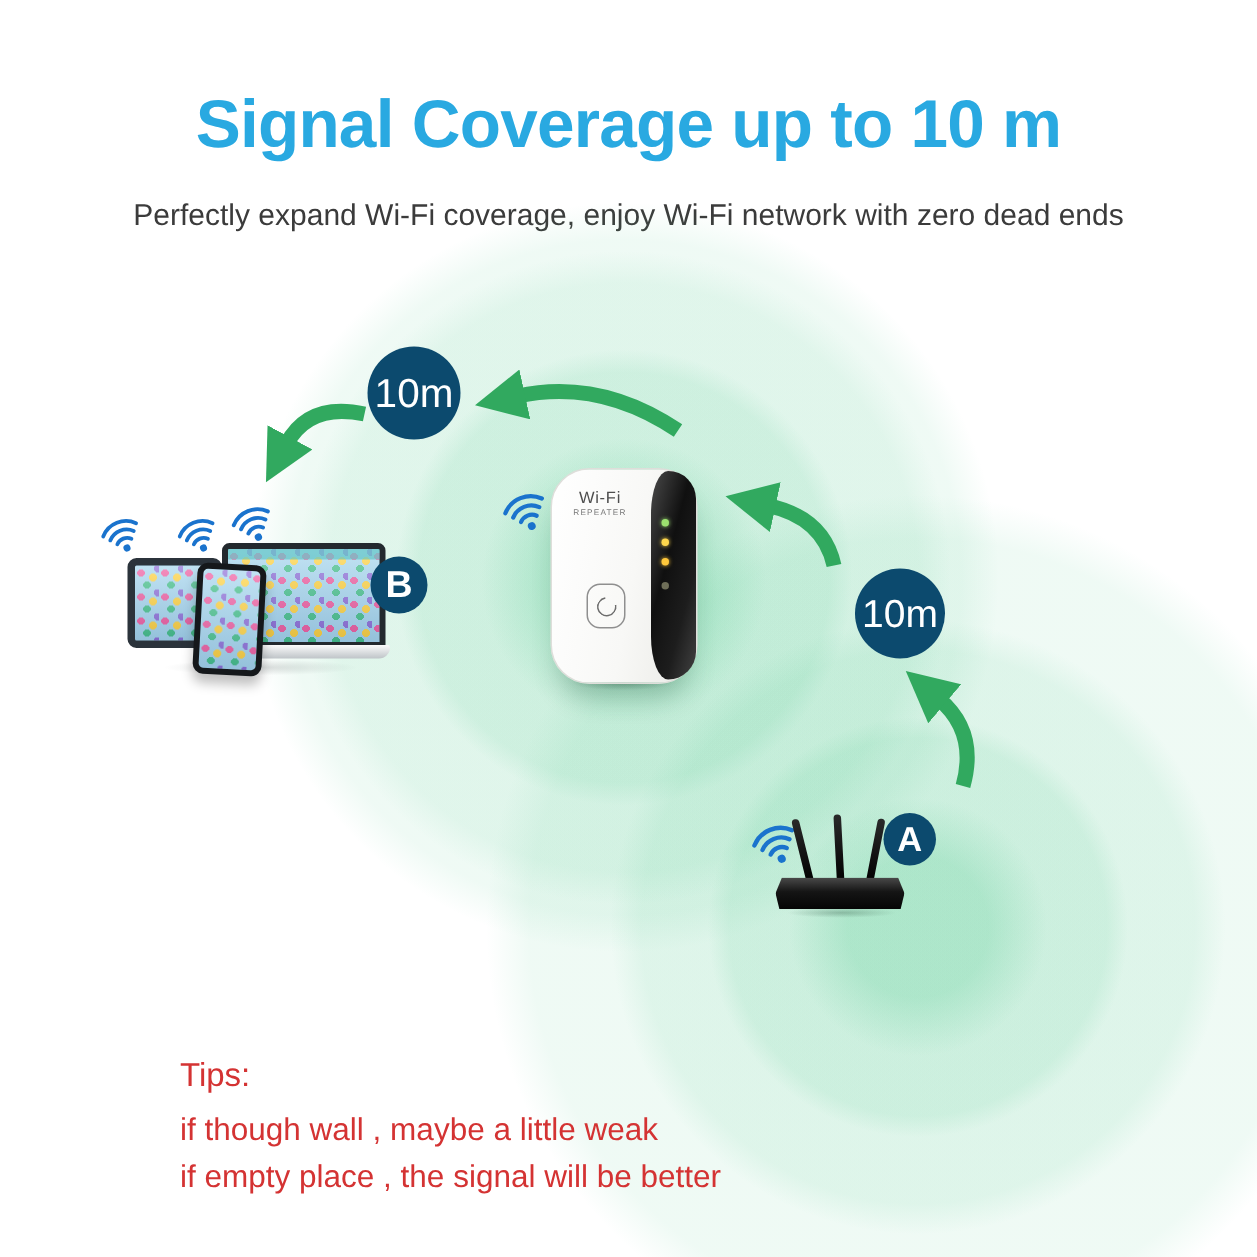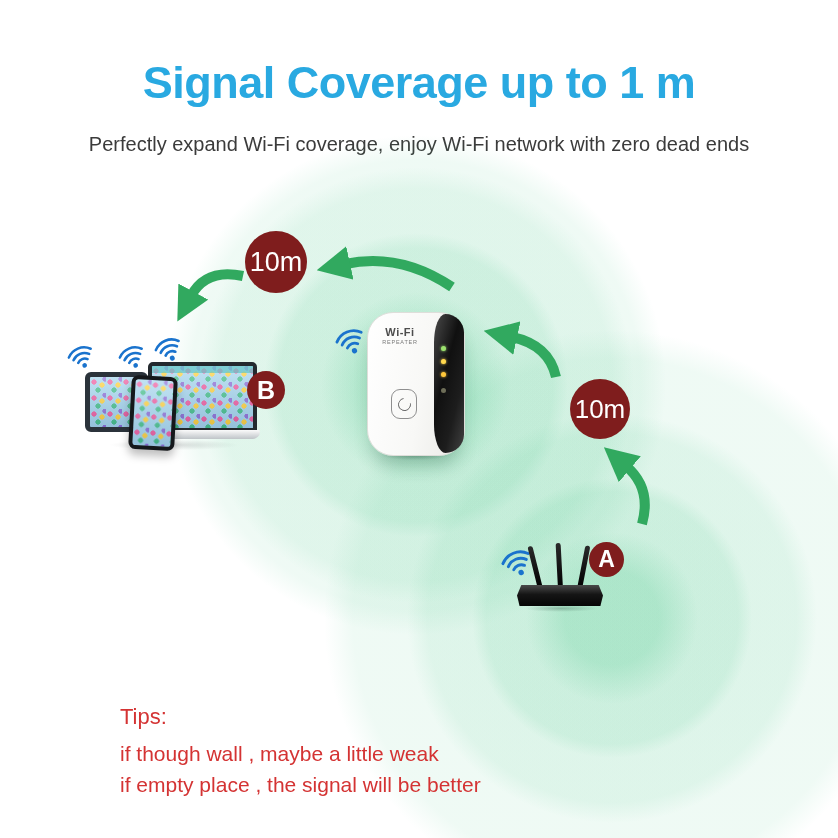--- a/index.html
+++ b/index.html
@@ -25,21 +25,21 @@
   .c3{--a:.12;left:264px;top:233px;width:304px;height:304px;}
   .c4{--a:.24;left:321px;top:292px;width:190px;height:190px;}
   .c5{--a:.09;left:324px;top:330px;width:576px;height:576px;}
   .c6{--a:.10;left:407px;top:413px;width:410px;height:410px;}
   .c7{--a:.12;left:472px;top:478px;width:280px;height:280px;}
   .c8{--a:.24;left:526px;top:532px;width:172px;height:172px;}
   
   .arrows{position:absolute;left:0;top:0;width:838px;height:838px;z-index:4;pointer-events:none;}
   
   .badge{
-    position:absolute;z-index:5;border-radius:50%;background:#7f1d1d;color:#fff;
+    position:absolute;z-index:5;border-radius:50%;background:#0c4a6e;color:#fff;
     display:flex;align-items:center;justify-content:center;
   }
   .badge-10m-left{left:245px;top:231px;width:62px;height:62px;font-size:27px;}
   .badge-10m-right{left:570px;top:379px;width:60px;height:60px;font-size:26px;}
   .badge-b{left:247px;top:371px;width:38px;height:38px;font-size:25px;font-weight:bold;}
   .badge-a{left:589px;top:542px;width:35px;height:35px;font-size:23px;font-weight:bold;}
   
   .wifi{position:absolute;color:#1a73cd;z-index:5;transform:rotate(-22deg);}
   .w-dev-1{left:68px;top:344px;}
   .w-dev-2{left:119px;top:344px;}
@@ -92,21 +92,21 @@
     background:linear-gradient(105deg,#4a4a4a 0%,#101010 40%,#1d1d1d 70%,#424242 100%);
   }
   .led{position:absolute;left:7px;width:5px;height:5px;border-radius:50%;}
   .led1{top:32px;background:#9ce26f;box-shadow:0 0 3px #9ce26f;}
   .led2{top:45px;background:#ffd84d;box-shadow:0 0 3px #ffd84d;}
   .led3{top:58px;background:#ffc83b;box-shadow:0 0 3px #ffc83b;}
   .led4{top:74px;background:#6e6e58;}
   .rep-brand{
     position:absolute;left:0;top:13px;width:64px;text-align:center;color:#4d4d4d;
   }
-  .rep-brand .b1{font-size:11px;font-weight:bold;letter-spacing:.5px;margin:0;}
+  .rep-brand .b1{font-size:11px;font-weight:normal;letter-spacing:.5px;margin:0;}
   .rep-brand .b2{font-size:5.5px;letter-spacing:.8px;color:#7a7a7a;margin:1px 0 0 0;}
   .wps{
     position:absolute;left:23px;top:76px;width:24px;height:28px;
     border:1.5px solid #8f8f8f;border-radius:9px;
     display:flex;align-items:center;justify-content:center;
   }
   .wps-ring{width:11px;height:11px;border:1.6px solid #6d6d6d;border-radius:50%;border-top-color:rgba(0,0,0,0);transform:rotate(35deg);}
   .rep-shadow{
     position:absolute;left:370px;top:448px;width:90px;height:14px;z-index:5;
     background:radial-gradient(closest-side,rgba(20,60,40,.30),rgba(0,0,0,0) 75%);
@@ -131,21 +131,21 @@
   
   .tips{position:absolute;left:120px;top:704px;color:#d43333;z-index:5;}
   .tips .tip-head{font-size:22px;margin:0 0 8px 0;}
   .tips .tip-line{font-size:21px;line-height:31px;margin:0;}
 </style>
 </head>
 <body>
 
 <div class="stage">
 
-  <h1 class="title">Signal Coverage up to 1 m</h1>
+  <h1 class="title">Signal Coverage up to 10 m</h1>
   <p class="subtitle">Perfectly expand Wi-Fi coverage, enjoy Wi-Fi network with zero dead ends</p>
 
   <div class="circle c-ring c1"></div>
   <div class="circle c-ring c2"></div>
   <div class="circle c-ring c3"></div>
   <div class="circle c-soft c4"></div>
   <div class="circle c-ring c5"></div>
   <div class="circle c-ring c6"></div>
   <div class="circle c-ring c7"></div>
   <div class="circle c-soft c8"></div>

